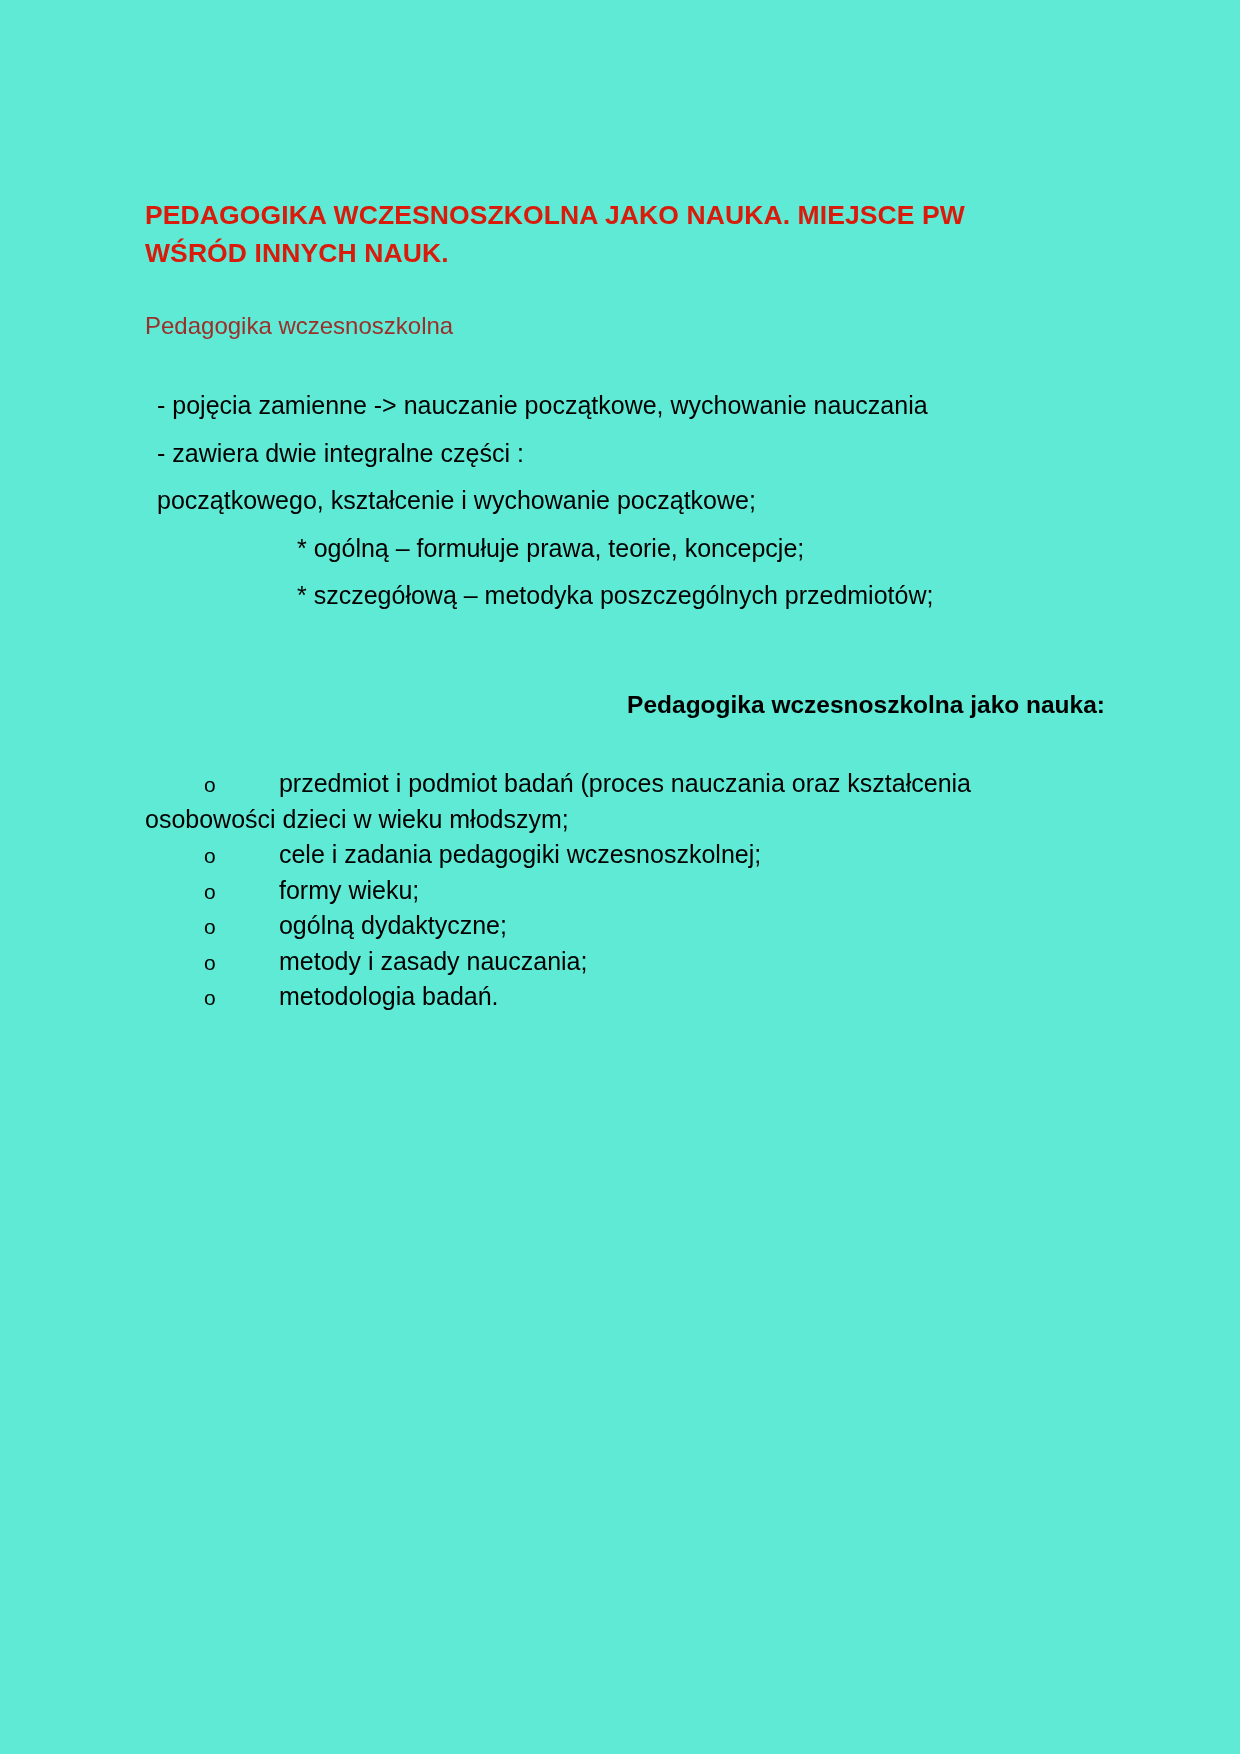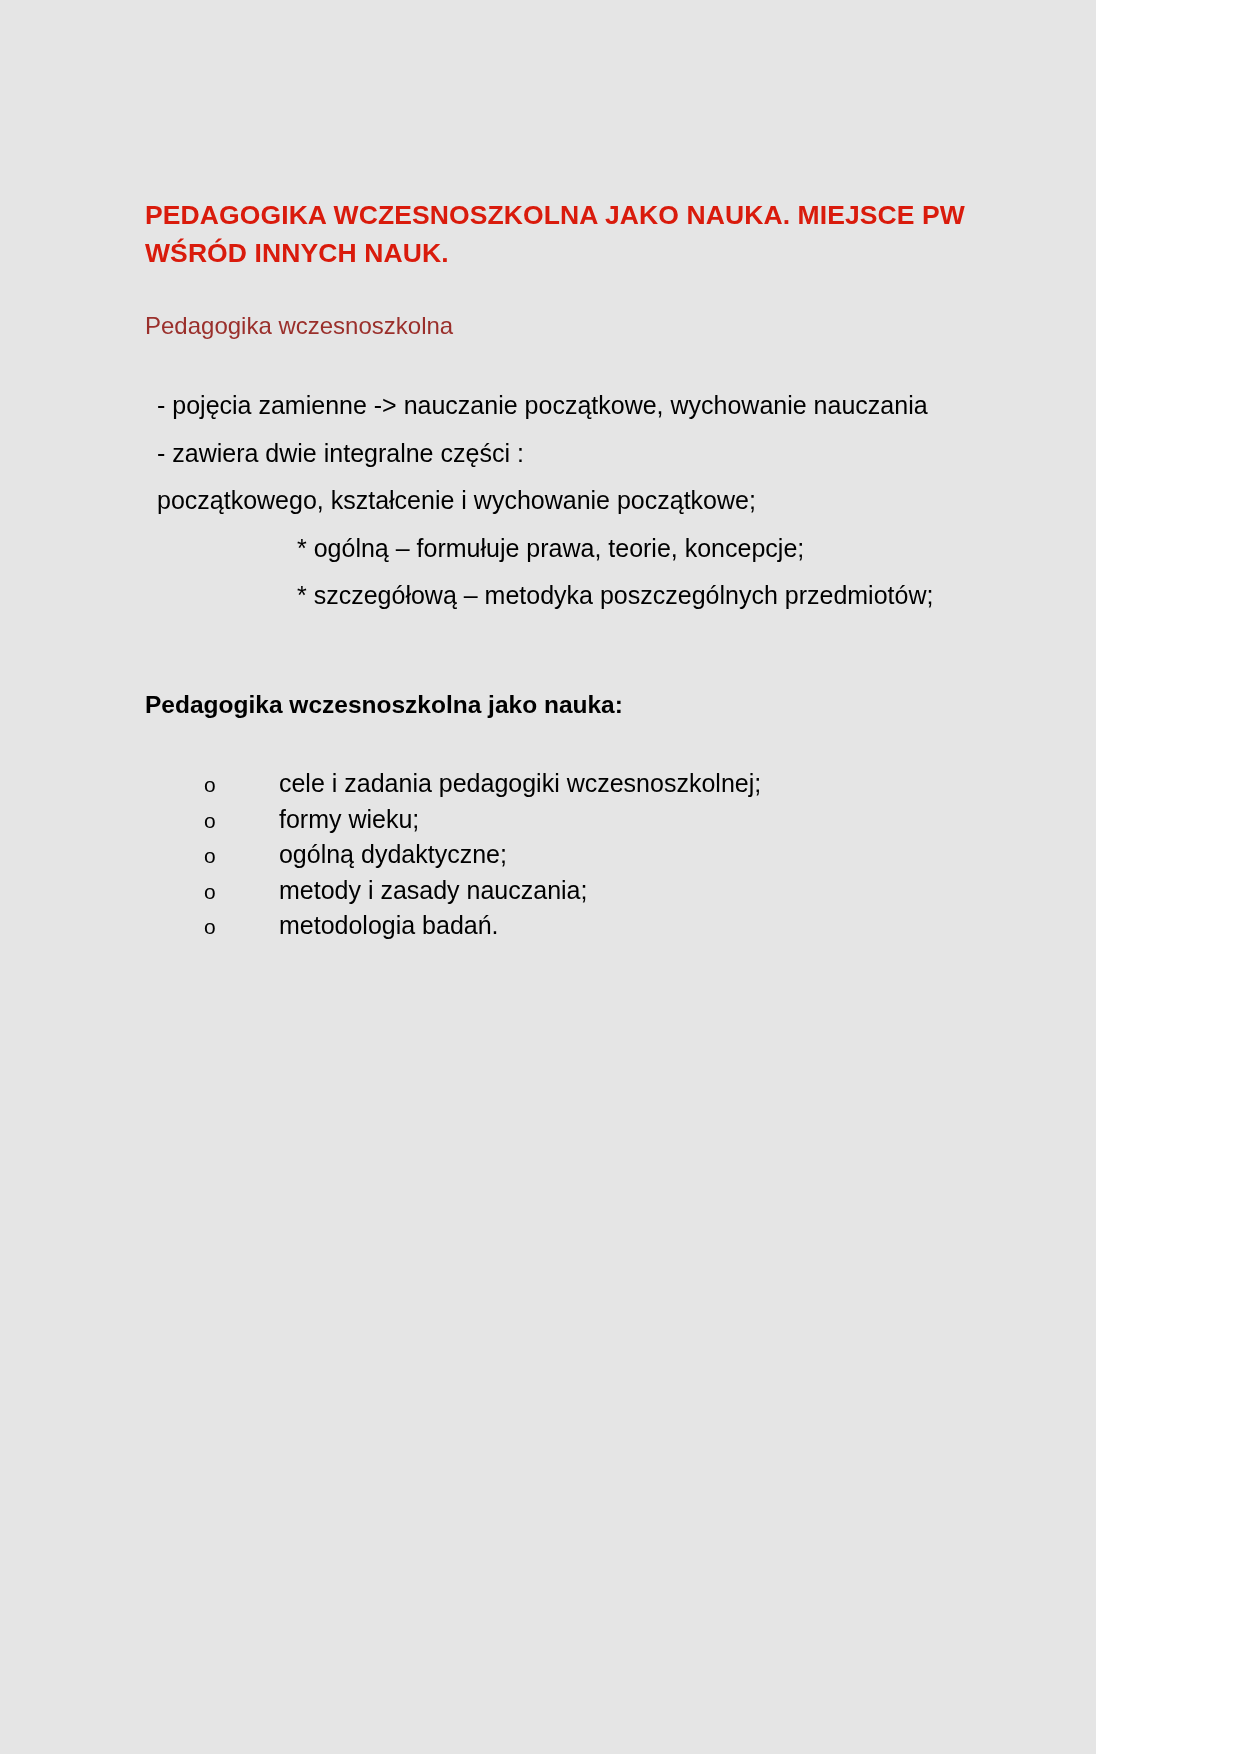--- a/index.html
+++ b/index.html
@@ -12,23 +12,23 @@
     height: 1754px;
     font-family: "Liberation Sans", sans-serif;
     color: #000000;
     position: relative;
     overflow: hidden;
   }
   .page {
     position: absolute;
     left: 0;
     top: 0;
-    width: 1096px;
+    width: 1240px;
     height: 1754px;
-    background: #e5e5e5;
+    background: #5eead4;
   }
   .content {
     position: absolute;
     left: 145px;
     top: 196px;
     width: 960px;
   }
 
   .doc-title {
     color: #d91b0c;
@@ -65,20 +65,21 @@
   }
 
   .spacer-3 { height: 62px; }
 
   .subheading-black {
     font-weight: bold;
     font-size: 24.5px;
     line-height: 1.4;
     margin: 0;
     color: #000000;
+    text-align: right;
   }
 
   .spacer-4 { height: 44px; }
 
   .bullet-list {
     list-style: none;
     margin: 0;
     padding: 0;
     font-size: 25px;
     line-height: 1.42;
@@ -131,20 +132,27 @@
     <div class="spacer-3"></div>
 
     <h3 class="subheading-black">Pedagogika wczesnoszkolna jako nauka:</h3>
 
     <div class="spacer-4"></div>
 
     <ul class="bullet-list">
       <li>
         <span class="bullet-row">
           <span class="bullet-marker">o</span>
+          <span class="bullet-text">przedmiot i podmiot badań (proces nauczania oraz kształcenia</span>
+        </span>
+        <span class="bullet-cont">osobowości dzieci w wieku   młodszym;</span>
+      </li>
+      <li>
+        <span class="bullet-row">
+          <span class="bullet-marker">o</span>
           <span class="bullet-text">cele i zadania pedagogiki wczesnoszkolnej;</span>
         </span>
       </li>
       <li>
         <span class="bullet-row">
           <span class="bullet-marker">o</span>
           <span class="bullet-text">formy wieku;</span>
         </span>
       </li>
       <li>

